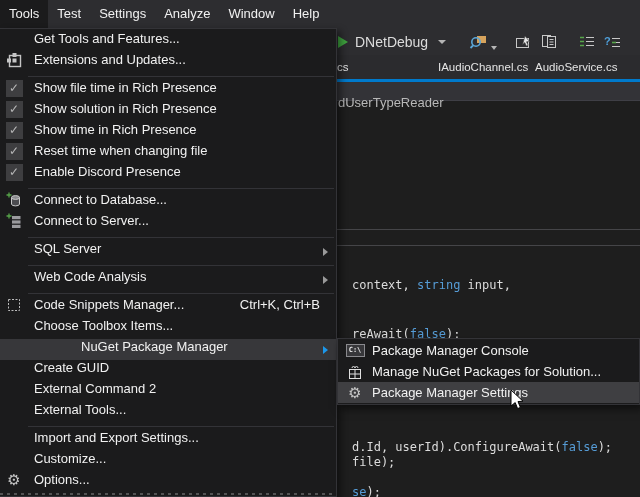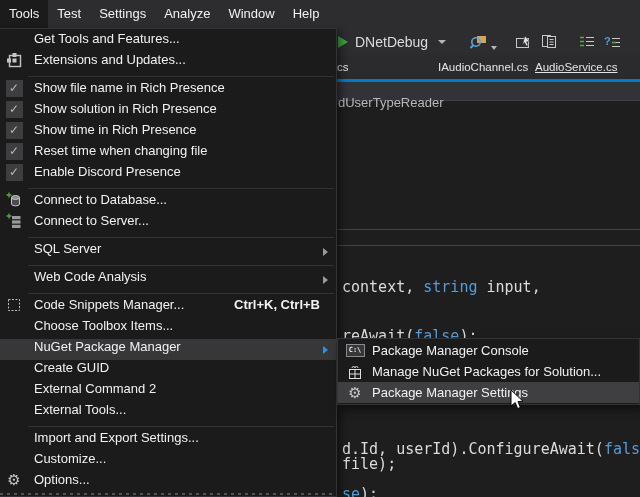--- a/index.html
+++ b/index.html
@@ -29,34 +29,34 @@
   
   .tabstrip{position:absolute;top:55px;left:0;right:0;height:24px;background:#2b2b2e;z-index:2;}
   .tab{position:absolute;top:0;height:24px;line-height:24px;font-size:11.5px;color:#e4e4e4;white-space:nowrap;}
   .tab-underline{position:absolute;top:79px;left:0;right:0;height:3px;background:var(--accent,#007acc);z-index:2;}
   .breadcrumb{position:absolute;top:82px;left:0;right:0;height:19px;background:#333337;z-index:2;
               border-bottom:1px solid #3f3f46;box-sizing:border-box;}
   .breadcrumb span{position:absolute;left:338px;top:12px;line-height:18px;font-size:13px;color:#b8b8b8;}
 
   
   .code-layer{position:absolute;top:101px;left:0;right:0;bottom:0;background:#1e1e1e;z-index:1;}
-  .code-line{position:absolute;left:342px;font-family:"DejaVu Sans Mono",monospace;font-size:15px;
+  .code-line{position:absolute;left:352px;font-family:"DejaVu Sans Mono",monospace;font-size:12px;
              white-space:pre;color:#dcdcdc;}
   .seg-kw{color:var(--kw,#569cd6);}
   .code-rule{position:absolute;left:337px;right:0;height:1px;background:#454548;}
 
   
   .tools-menu{position:absolute;left:0;top:28px;width:337px;height:469px;background:#1b1b1c;
               border:1px solid #333337;border-left:0;box-sizing:border-box;z-index:40;
               box-shadow:4px 3px 7px rgba(0,0,0,.45);padding-top:2px;}
   .menu-row{height:21px;display:flex;align-items:flex-start;position:relative;font-size:13px;color:#f1f1f1;}
-  .menu-row.hl{background:#37373a;}
+  .menu-row.hl{background:#37373a;padding-left:47px;}
   .menu-icon-col{flex:0 0 28px;display:flex;align-items:center;justify-content:center;}
   .menu-label{flex:1 1 auto;padding-left:6px;white-space:nowrap;}
-  .menu-shortcut{padding-right:16px;font-size:13px;color:#f1f1f1;font-weight:bold;}
+  .menu-shortcut{padding-right:16px;font-size:13px;color:#f1f1f1;}
   .menu-arrow{position:absolute;right:8px;top:6.5px;width:0;height:0;border-top:4px solid transparent;
               border-bottom:4px solid transparent;border-left:5px solid #9a9a9a;}
   .menu-row.hl .menu-arrow{border-left-color:#1c97ea;}
   .menu-sep{height:1px;background:#333337;margin:3px 2px 3px 28px;}
   .menu-check{width:17px;height:17px;background:#3e3e40;color:#b5b5b5;font-size:12px;line-height:17px;
               text-align:center;}
   .menu-dashes{position:absolute;left:0;right:2px;bottom:1px;height:2px;opacity:.5;
                background:repeating-linear-gradient(90deg,#8a8a8a 0 3px,transparent 3px 7px);}
 
   
@@ -134,21 +134,21 @@
     <span class="tb-sep"></span>
     <span class="tb-icon">
       <span class="bookmark"></span>
     </span>
 
   </div>
 
   <div class="tabstrip">
       <div class="tab" style="left: 337px; text-align: center;">cs</div>
       <div class="tab" style="left: 438px;">IAudioChannel.cs</div>
-      <div class="tab" style="left: 535px; text-decoration: underline;">AudioService.cs</div>
+      <div class="tab" style="left: 535px;">AudioService.cs</div>
     </div>
   <div class="tab-underline"></div>
 
   <div class="breadcrumb">
     <span>dUserTypeReader</span>
   </div>
 
   <div class="code-layer">
     <div class="code-rule" style="top:128px;"></div>
     <div class="code-rule" style="top:144px;"></div>
@@ -176,21 +176,21 @@
             </svg>
           </span>
         </span>
         <span class="menu-label">Extensions and Updates...</span>
       </div>
       <div class="menu-sep"></div>
       <div class="menu-row">
         <span class="menu-icon-col">
           <span class="menu-check">✓</span>
         </span>
-        <span class="menu-label">Show file name in Rich Presence</span>
+        <span class="menu-label">Show file time in Rich Presence</span>
       </div>
       <div class="menu-row">
         <span class="menu-icon-col">
           <span class="menu-check">✓</span>
         </span>
         <span class="menu-label">Show solution in Rich Presence</span>
       </div>
       <div class="menu-row">
         <span class="menu-icon-col">
           <span class="menu-check">✓</span>

